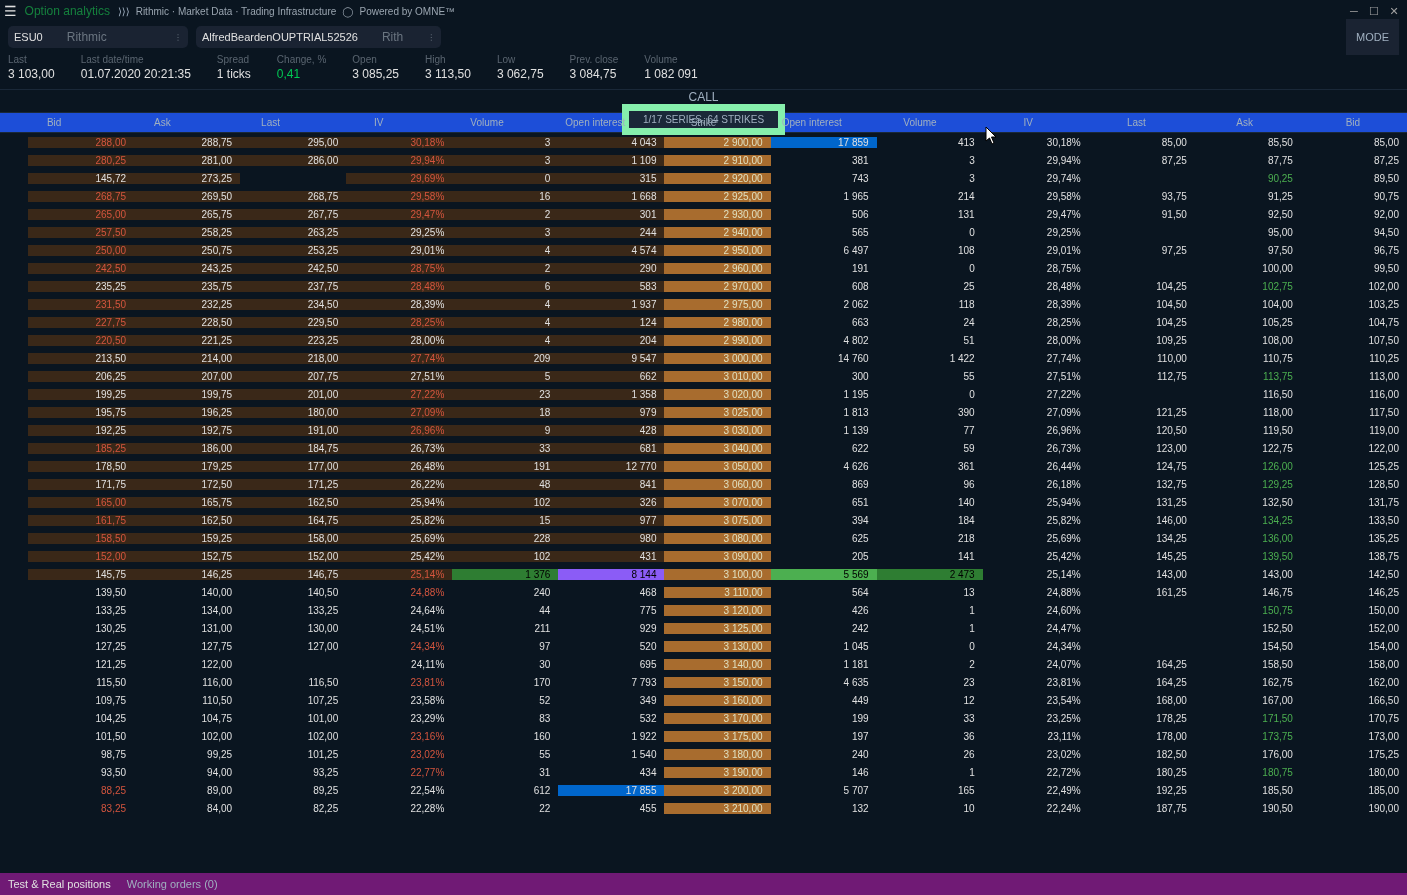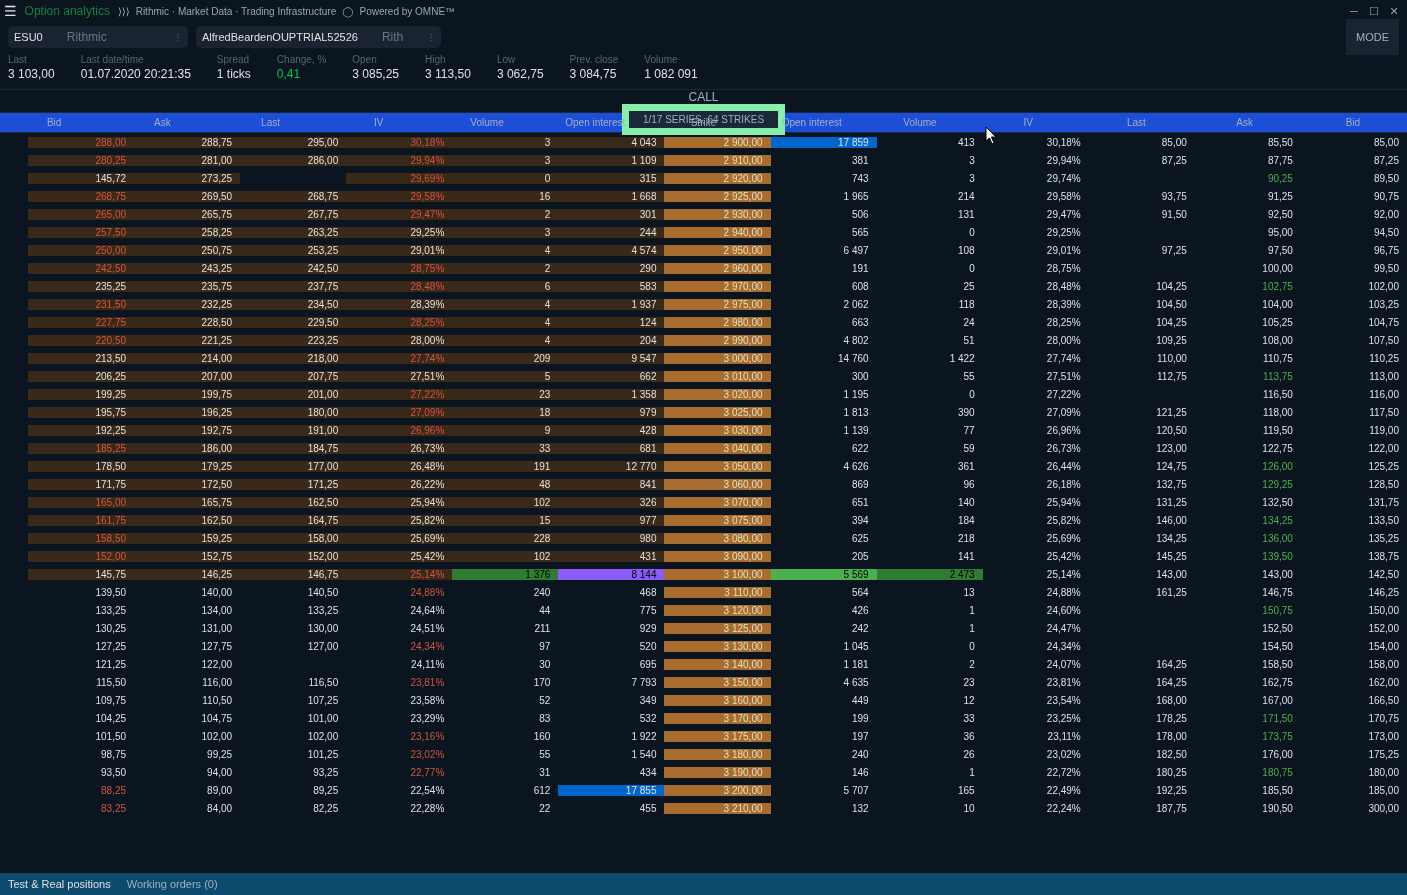--- a/index.html
+++ b/index.html
@@ -135,21 +135,21 @@
 .footer {
   position: absolute;
   bottom: 0;
   left: 0;
   right: 0;
   height: 22px;
   display: flex;
   align-items: center;
   gap: 16px;
   padding: 0 8px;
-  background: #0c4a6e;
+  background: #701a75;
   font-size: 11px;
 }
 .tab { color: #a0b0c0; cursor: pointer; }
 .tab.active { color: #e0e0e0; }
 .cursor-ptr {
   position: absolute;
   left: 985px;
   top: 127px;
   width: 14px;
   height: 18px;
@@ -815,21 +815,21 @@
       <div class="cell ">82,25</div>
       <div class="cell ">22,28%</div>
       <div class="cell  call-vol">22</div>
       <div class="cell  call-oi">455</div>
       <div class="cell strike">3 210,00</div>
       <div class="cell put-side put-oi">132</div>
       <div class="cell put-side put-vol">10</div>
       <div class="cell put-side">22,24%</div>
       <div class="cell put-side">187,75</div>
       <div class="cell put-side">190,50</div>
-      <div class="cell put-side">300,00</div>
+      <div class="cell put-side">190,00</div>
     </div>
   </div>
 
 <div class="footer">
   <span class="tab active">Test &amp; Real positions</span>
   <span class="tab">Working orders (0)</span>
 </div>
 
 <svg class="cursor-ptr" viewBox="0 0 12 18">
     <path d="M0,0 L0,14 L3.5,11 L6,17 L8,16 L5.5,10 L10,10 Z" fill="#fff" stroke="#000" stroke-width="1"></path>

